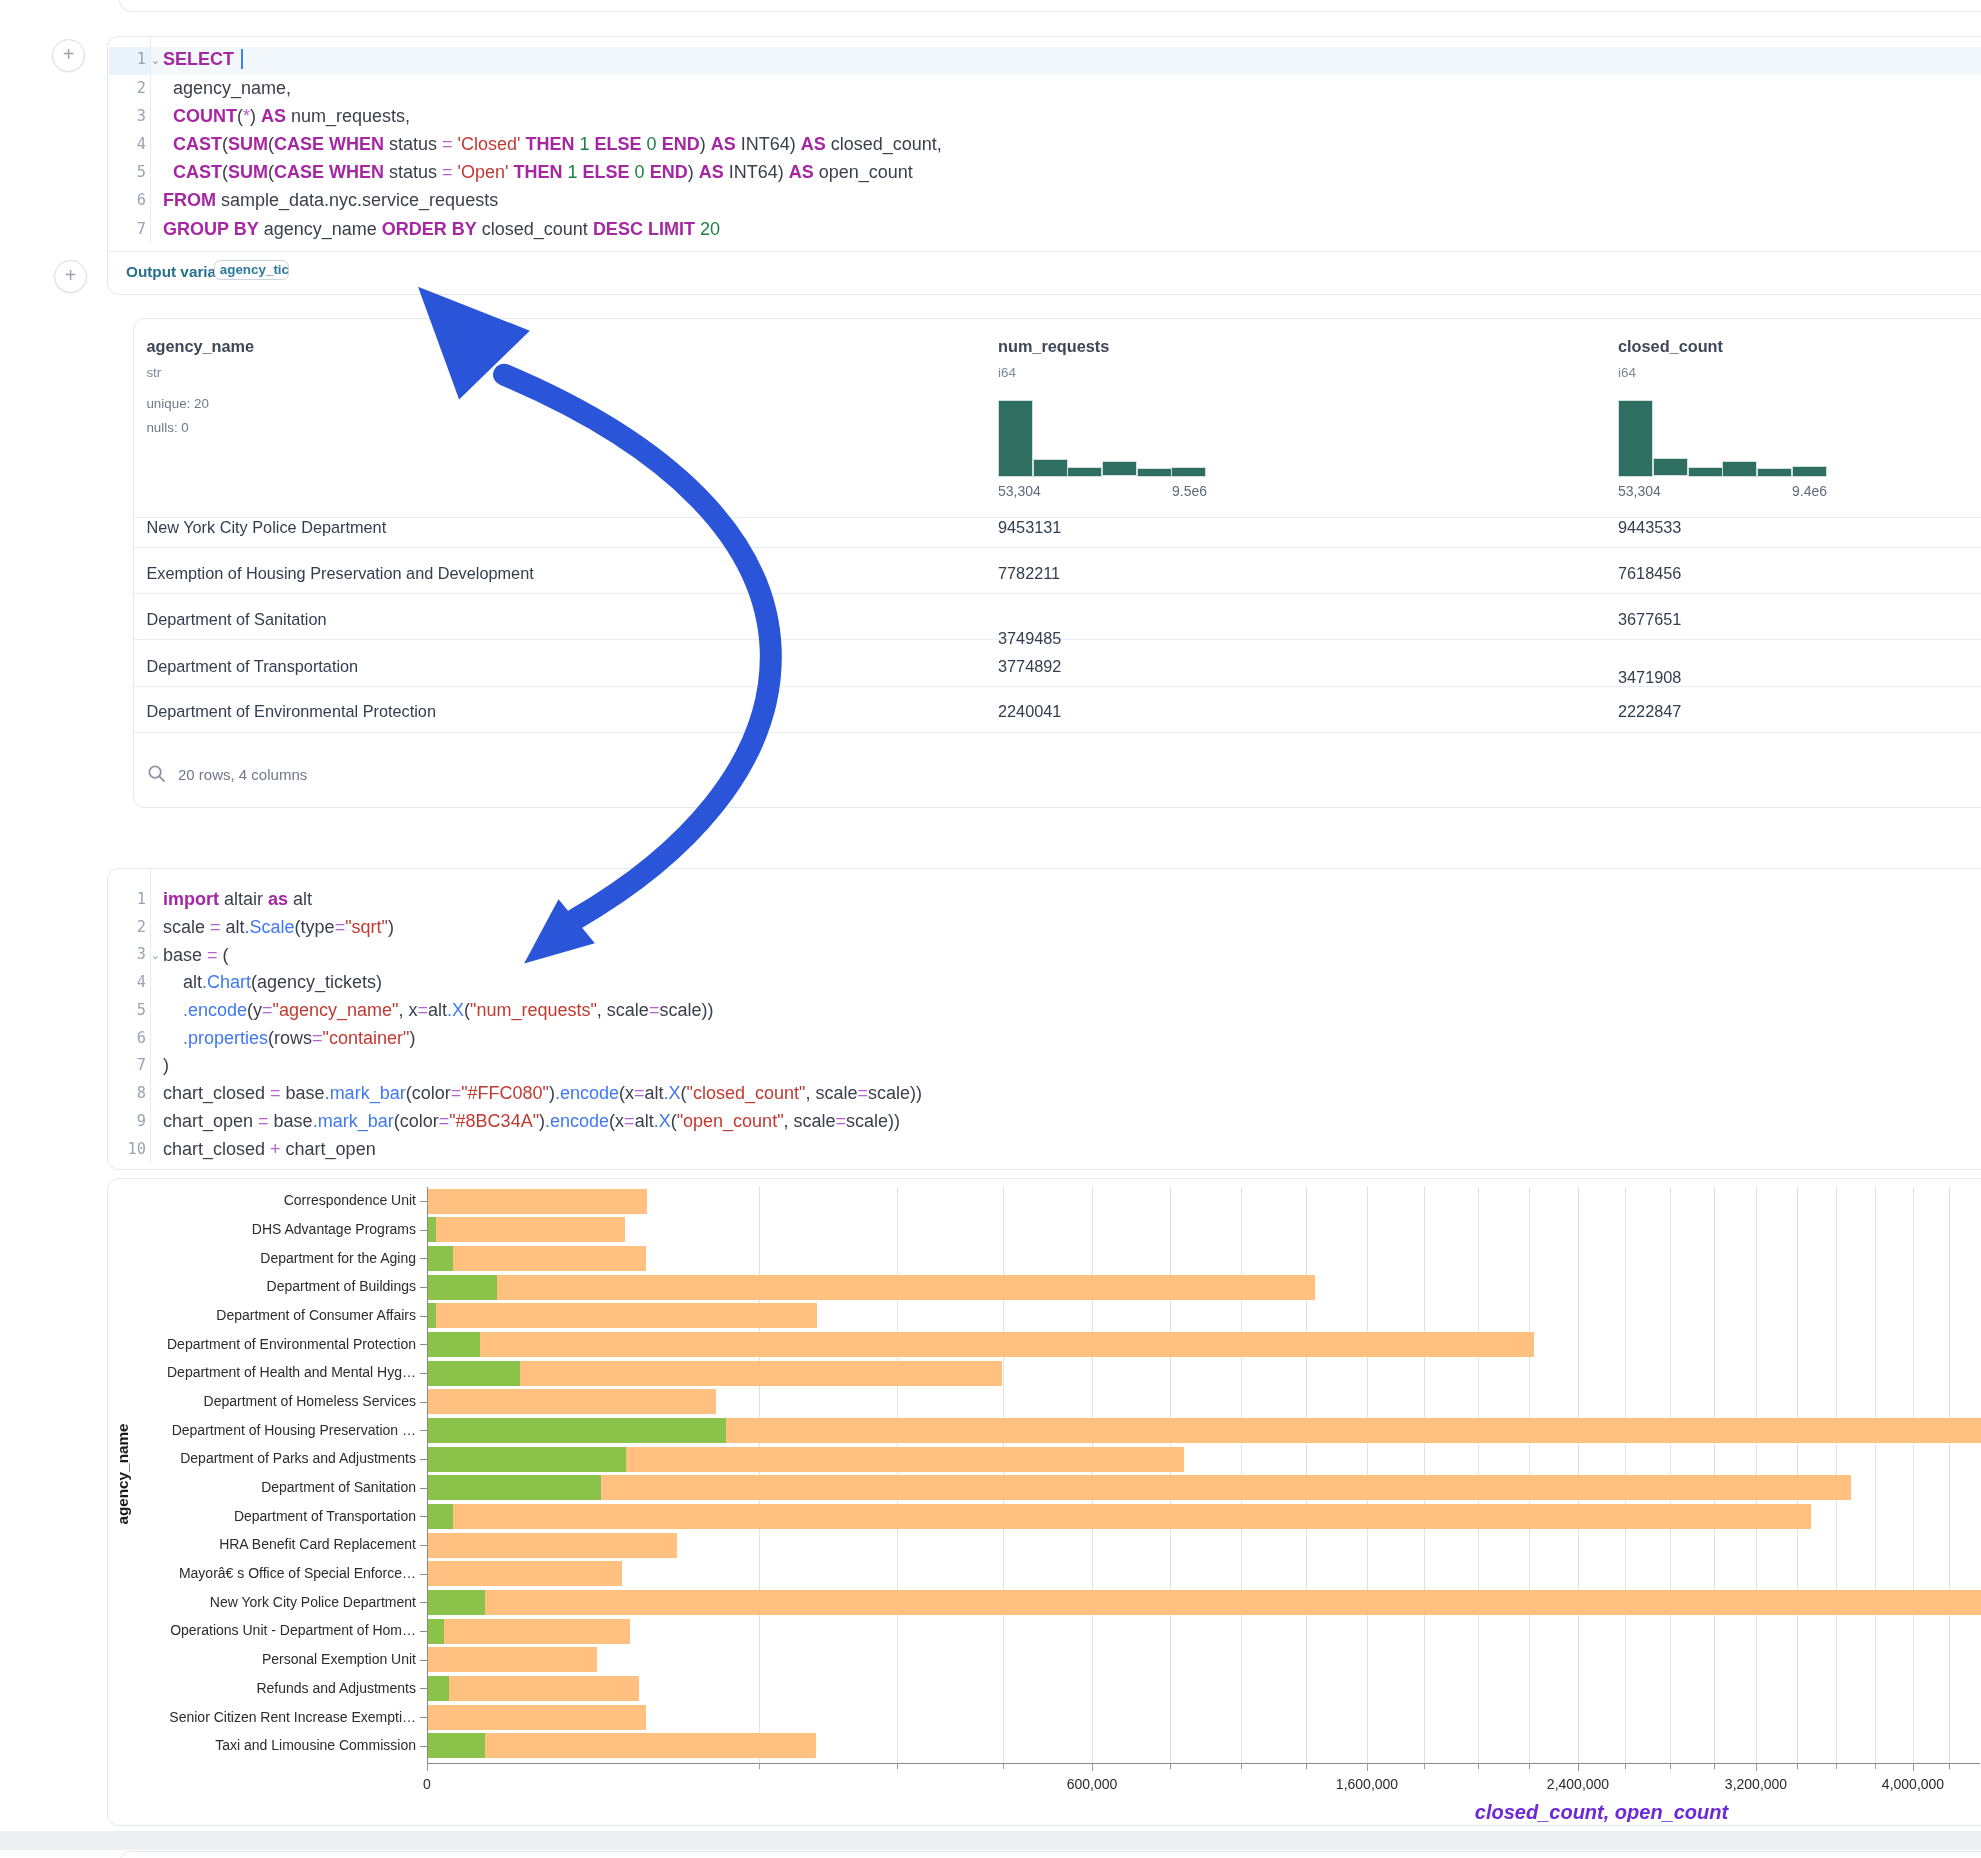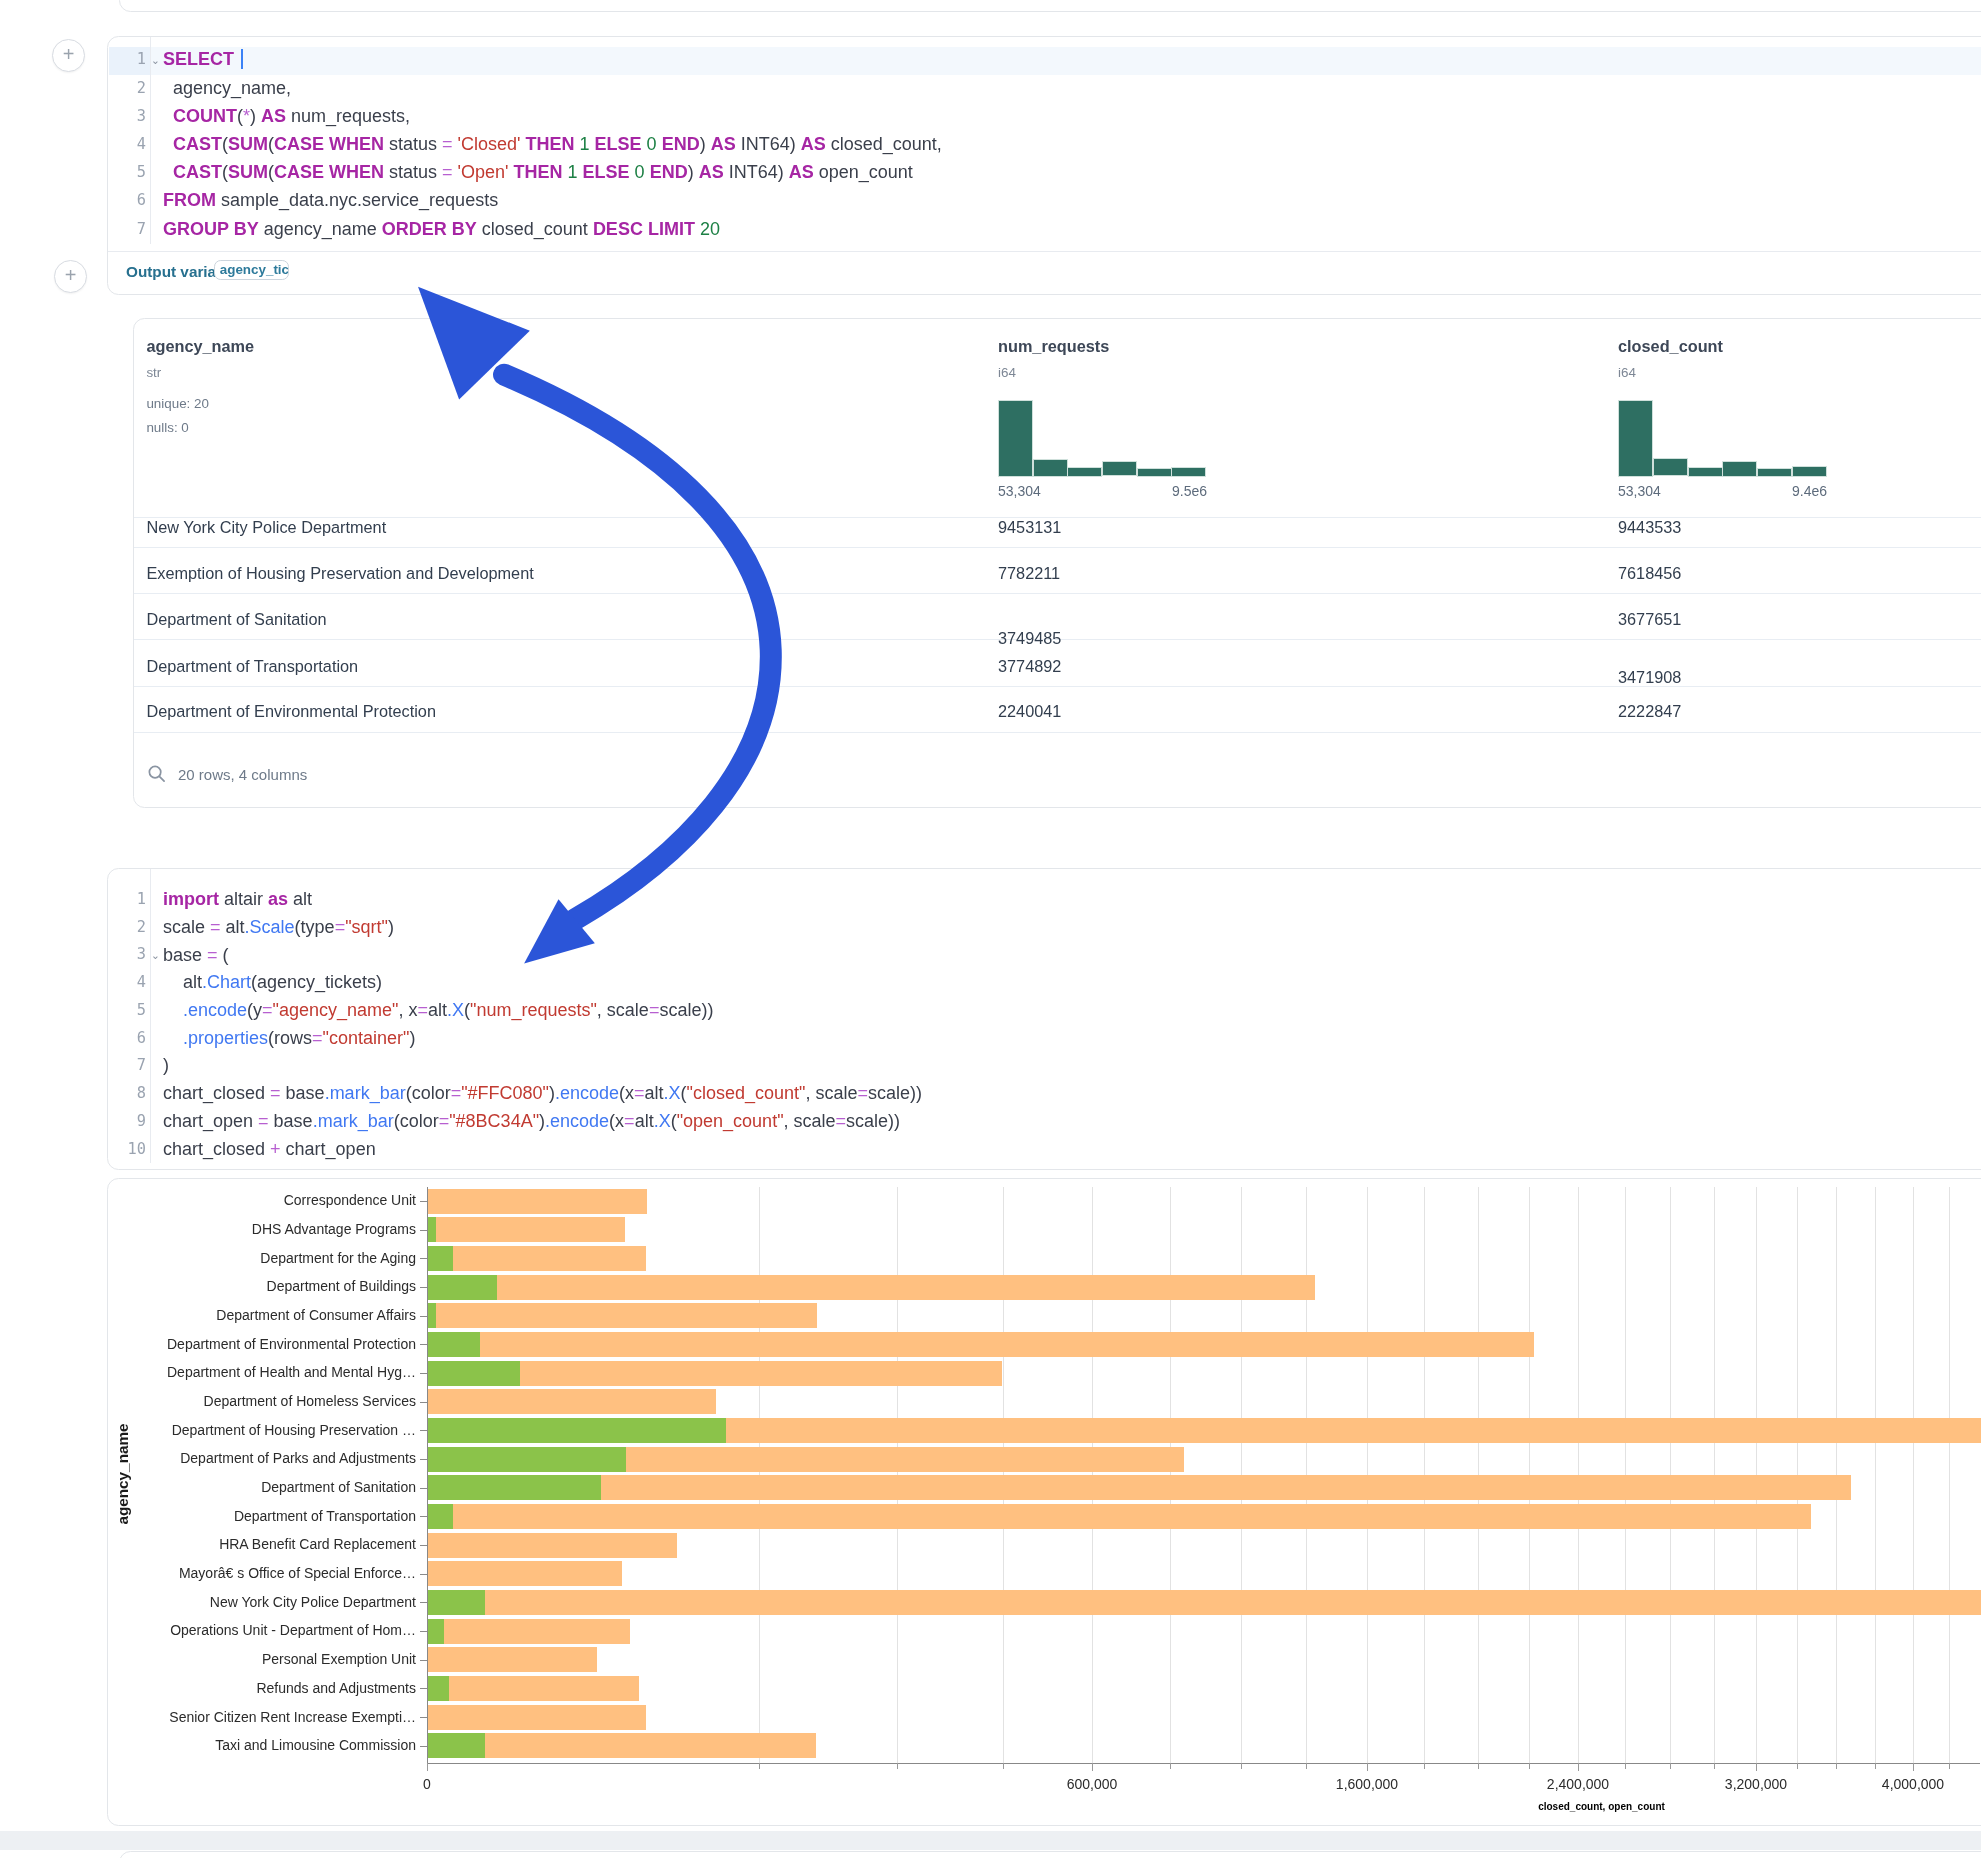--- a/index.html
+++ b/index.html
@@ -291,21 +291,21 @@
         <div class="xtick" style="left: 1728px; top: 584px; height: 5.7px;"></div>
         <div class="xtick" style="left: 1767px; top: 584px; height: 5.7px;"></div>
         <div class="xtick" style="left: 1805px; top: 584px; height: 7.6px;"></div>
         <div class="xtick" style="left: 1841px; top: 584px; height: 5.7px;"></div>
         <div class="xlab" style="left: 319px; top: 597px;">0</div>
         <div class="xlab" style="left: 984px; top: 597px;">600,000</div>
         <div class="xlab" style="left: 1259px; top: 597px;">1,600,000</div>
         <div class="xlab" style="left: 1470px; top: 597px;">2,400,000</div>
         <div class="xlab" style="left: 1648px; top: 597px;">3,200,000</div>
         <div class="xlab" style="left: 1805px; top: 597px;">4,000,000</div>
-        <div class="abs" style="left: 1350px; top: 622px; width: 287px; text-align: center; font-weight: bold; font-size: 10px; color: #000000;">closed_count, open_count</div>
+        <div class="abs" style="left: 1350px; top: 622px; width: 287px; text-align: center; font-weight: bold; font-size: 20px; color: #6d28d9; font-style: italic;">closed_count, open_count</div>
         <div class="abs" style="left: -81px; top: 286px; width: 191px; text-align: center; font-weight: bold; font-size: 15.3px; color: rgb(26, 26, 26); transform: rotate(-90deg);">agency_name</div>
       </div>
   </div>
 
   <div class="abs" style="left:0;top:1831px;width:1982px;height:19px;background:#edf0f3;"></div>
   <div class="abs" style="left:119px;top:1851px;width:1874px;height:29px;border:1.4px solid #e3e6ea;border-radius:11.5px;background:#fff;"></div>
 
   <svg id="arrow-overlay" style="position:absolute;left:0;top:0;pointer-events:none;" width="1982" height="1858" viewBox="0 0 2073 1944">
     <path id="arrow-body" d="M 527 392 C 700 465, 802 565, 806 680 C 810 800, 712 898, 601 962" fill="none" stroke-width="23" stroke-linecap="round" stroke="#2b55d8"></path>
     <polygon id="arrow-head-top" points="437,300 554,346 480,418" fill="#2b55d8"></polygon>

